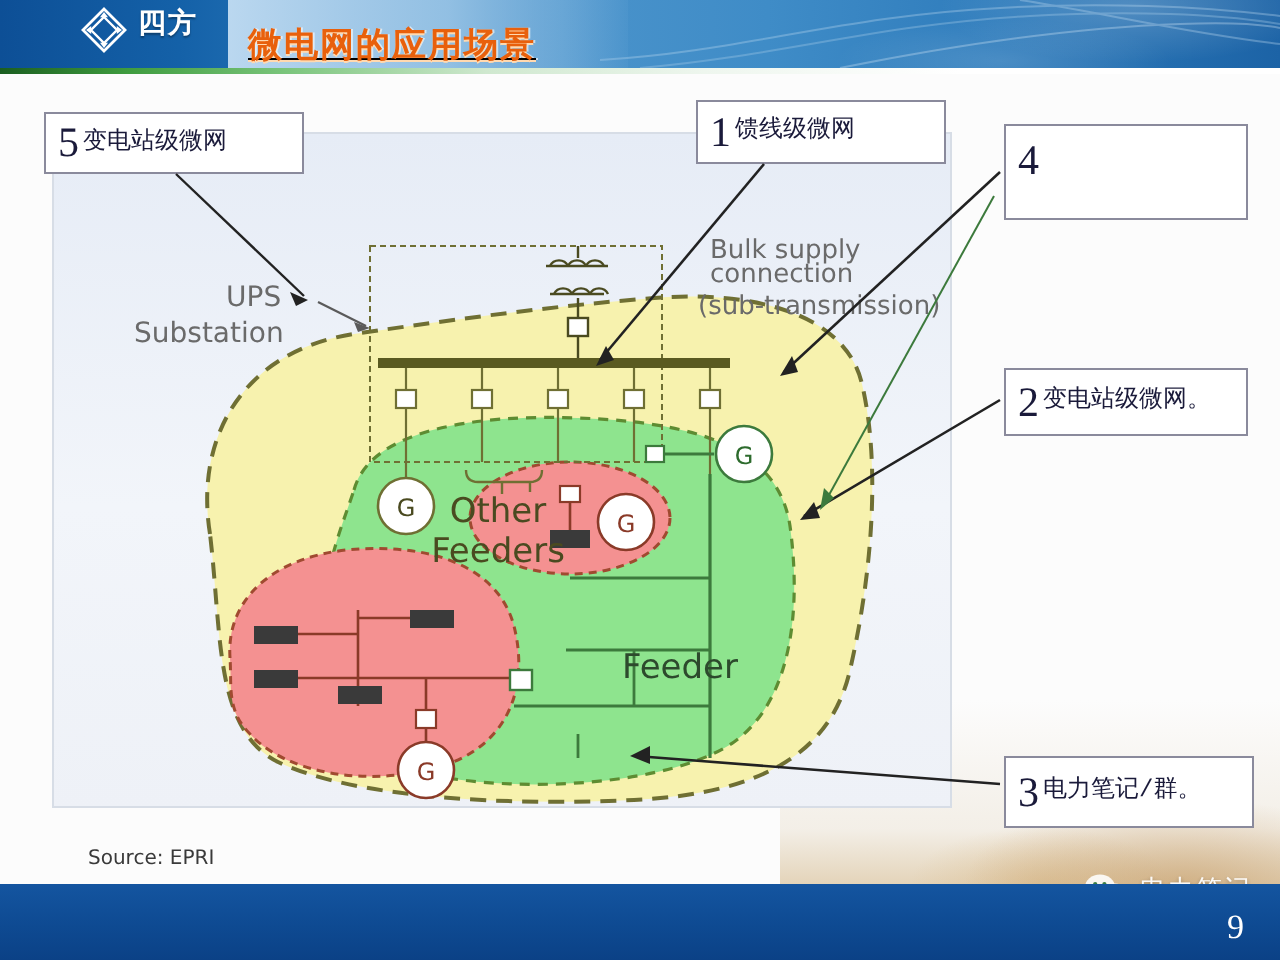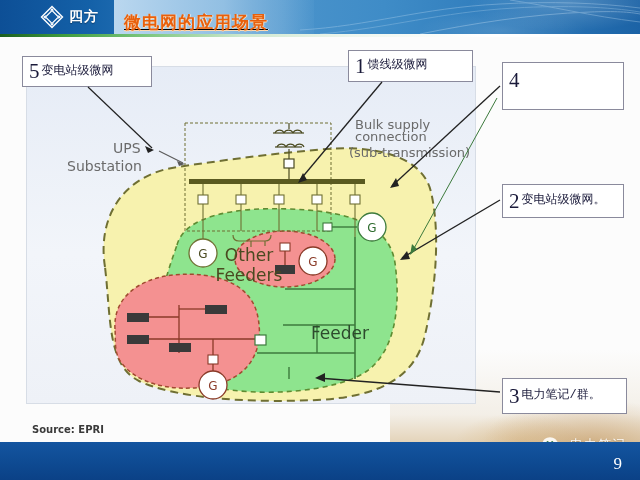--- a/index.html
+++ b/index.html
@@ -31,21 +31,21 @@
     background:
       radial-gradient(ellipse 140px 40px at 78% 10%, rgba(255,255,255,0.20), rgba(255,255,255,0) 70%),
       radial-gradient(ellipse 120px 30px at 58% 90%, rgba(255,255,255,0.13), rgba(255,255,255,0) 70%);
   }
   #header-swoosh-lines {
     position: absolute; right: 0; top: 0; width: 340px; height: 34px;
     opacity: 0.35;
   }
   #logo-area {
     position: absolute; left: 40px; top: 3px;
-    display: flex; align-items: center; gap: 5px;
+    display: flex; align-items: flex-start; gap: 5px;
     height: 28px;
   }
   #logo-mark { width: 24px; height: 24px; }
   #logo-text {
     color: #ffffff; font-size: 14px; font-weight: bold;
     letter-spacing: 1px;
     text-shadow: 0 1px 1px rgba(0,0,0,0.35);
   }
   #title-plate {
     position: absolute; left: 114px; top: 0;
@@ -133,23 +133,23 @@
   #footer-bar {
     position: absolute; left: 0; bottom: 0; width: 640px; height: 38px;
     background: linear-gradient(180deg, #1455a0 0%, #0e4a92 55%, #0b4186 100%);
   }
   #page-number {
     position: absolute; right: 18px; bottom: 6px;
     color: #ffffff; font-size: 17px;
     font-family: "Liberation Serif", serif;
   }
   #source-label {
-    position: absolute; left: 32px; top: 424px;
+    position: absolute; left: 44px; top: 424px;
     font-family: "DejaVu Sans", sans-serif;
-    font-size: 10px; color: #3a3a3a; font-weight: bold;
+    font-size: 10px; color: #3a3a3a;
   }
 </style>
 </head>
 <body>
 
 <div id="slide">
 
   <div id="header">
     <div id="header-swoosh"></div>
     <svg id="header-swoosh-lines" viewBox="0 0 340 34" preserveAspectRatio="none">

